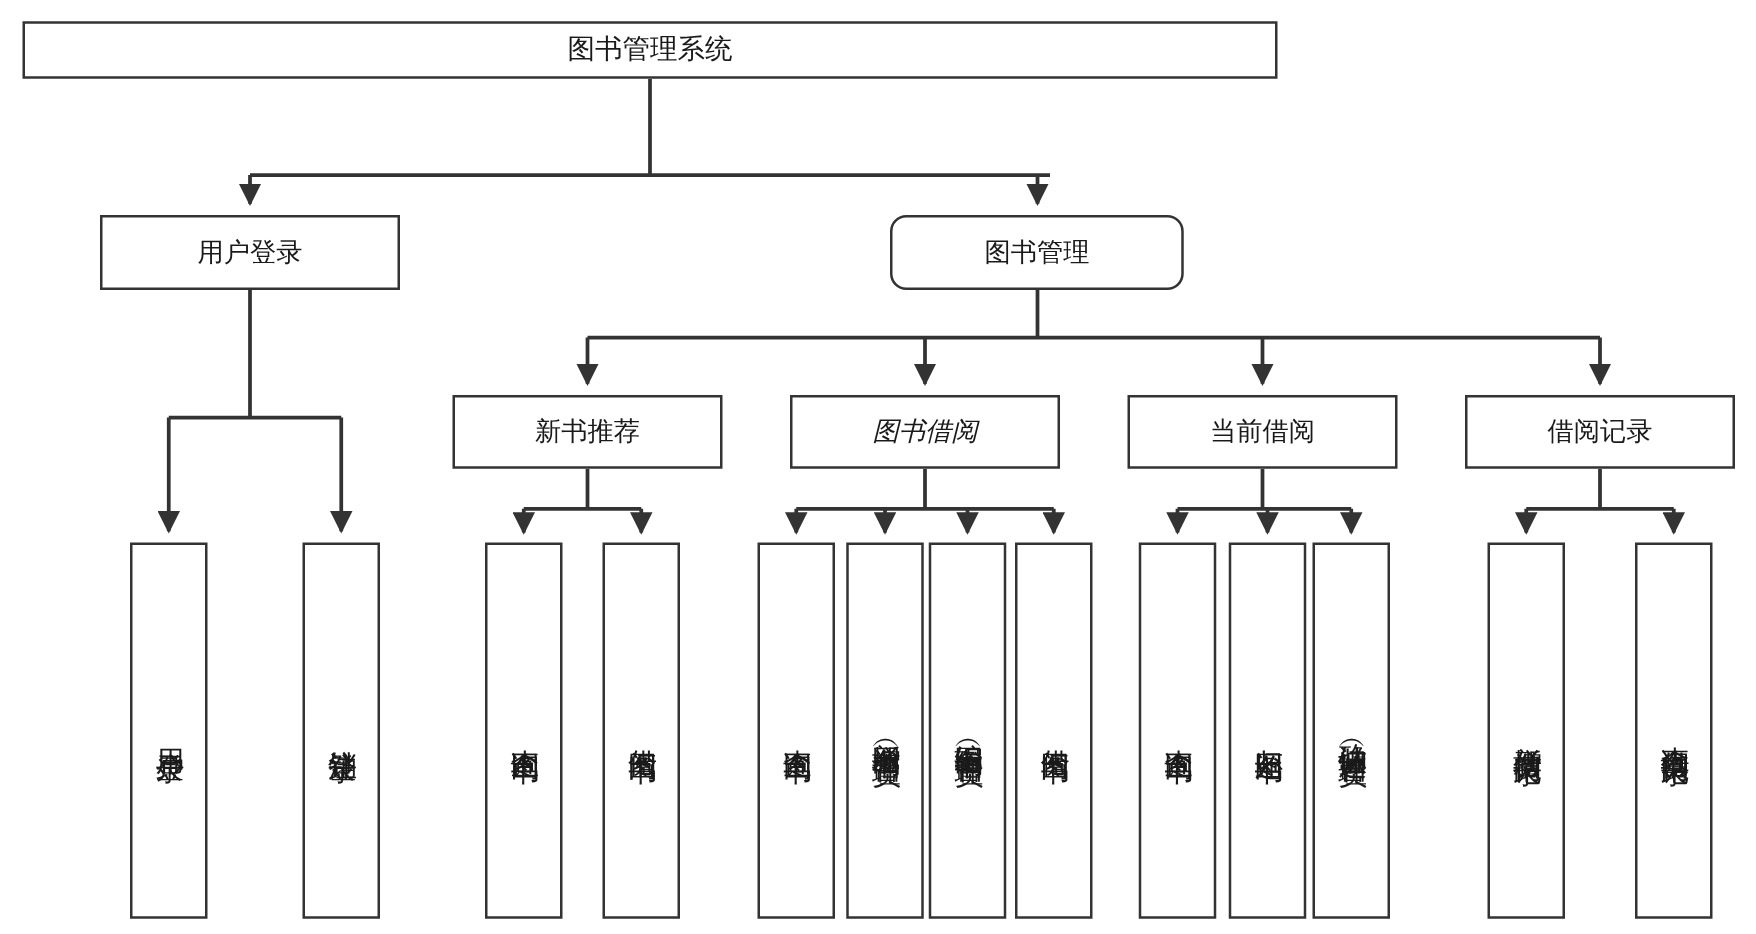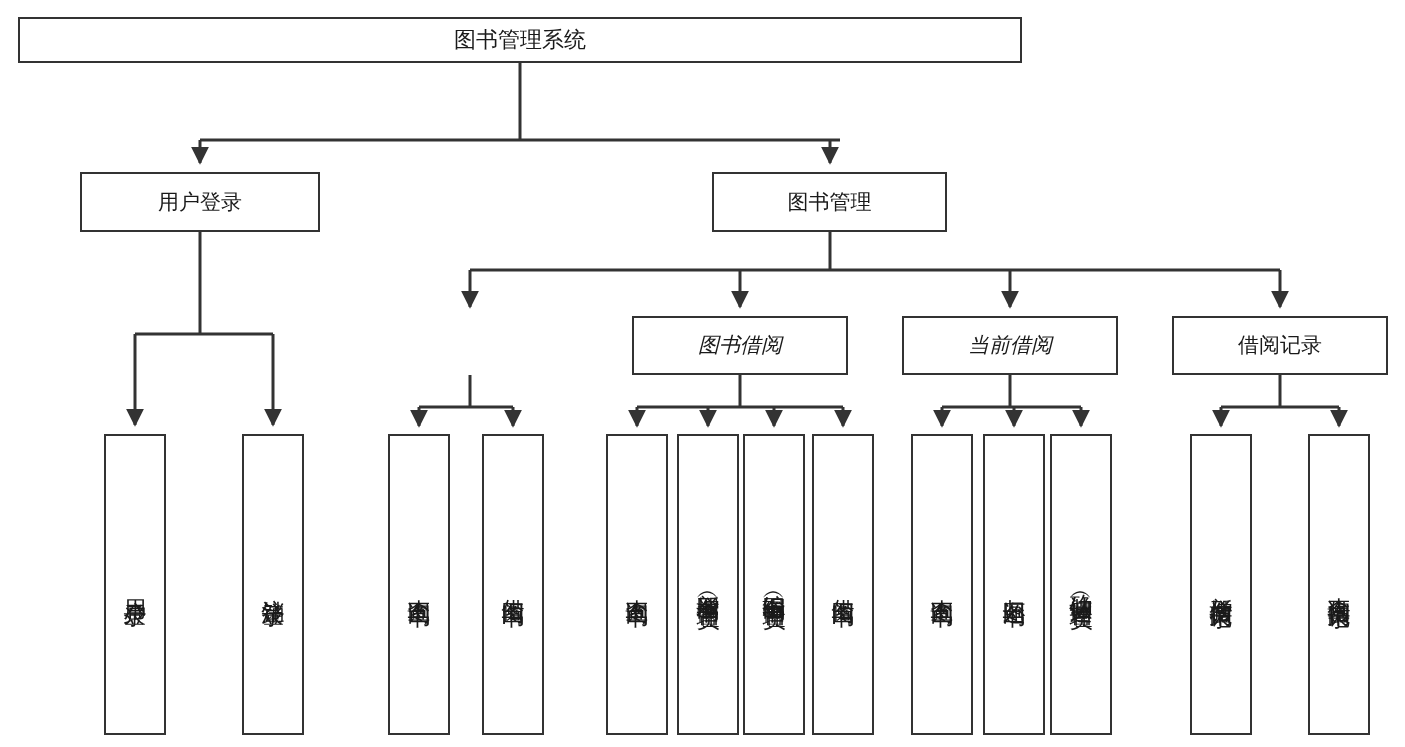--- a/index.html
+++ b/index.html
@@ -120,28 +120,31 @@
     </g>
   </svg>
 
   <div class="node-box node-root" style="left:18px; top:17px; width:1004px; height:46px;">
     <span class="node-label">图书管理系统</span>
   </div>
 
   <div class="node-box node-l1" style="left:80px; top:172px; width:240px; height:60px;">
     <span class="node-label">用户登录</span>
   </div>
-  <div class="node-box node-l1" style="left:712px; top:172px; width:235px; height:60px;">
+  <div class="node-box node-l1" style="left:712px; top:172px; width:235px; height:60px;border-radius:13px;">
     <span class="node-label">图书管理</span>
   </div>
 
+  <div class="node-box node-l2" style="left:362px; top:316px; width:216px; height:59px;">
+    <span class="node-label">新书推荐</span>
+  </div>
   <div class="node-box node-l2" style="left:632px; top:316px; width:216px; height:59px;font-style:italic;">
     <span class="node-label">图书借阅</span>
   </div>
-  <div class="node-box node-l2" style="left:902px; top:316px; width:216px; height:59px;font-style:italic;">
+  <div class="node-box node-l2" style="left:902px; top:316px; width:216px; height:59px;">
     <span class="node-label">当前借阅</span>
   </div>
   <div class="node-box node-l2" style="left:1172px; top:316px; width:216px; height:59px;">
     <span class="node-label">借阅记录</span>
   </div>
 
   <div class="node-box node-leaf" style="left:104px; top:434px; width:62px; height:301px;">
     <span class="node-label">用户登录</span>
   </div>
   <div class="node-box node-leaf" style="left:242px; top:434px; width:62px; height:301px;">

